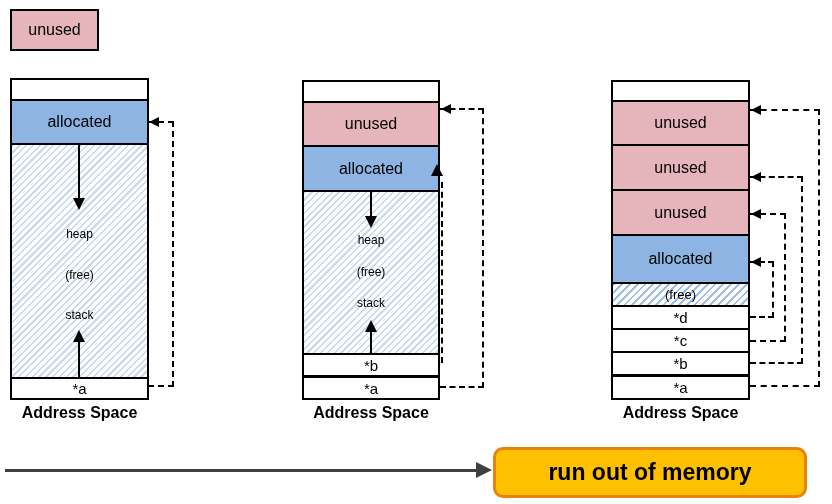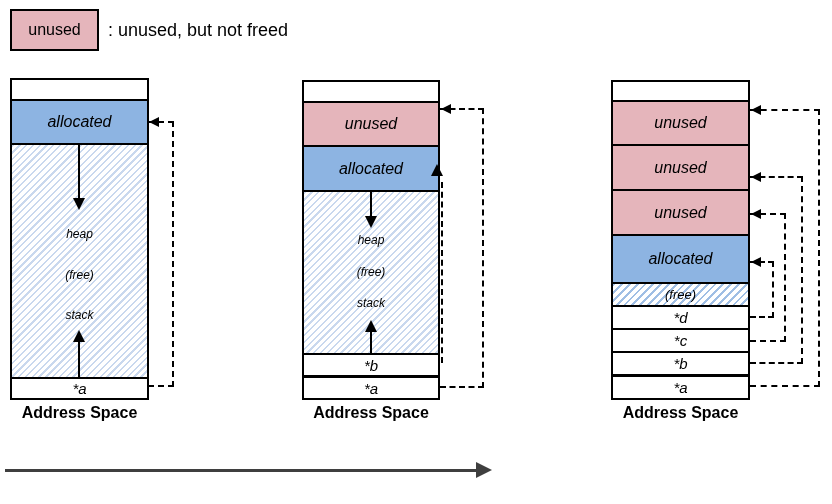--- a/index.html
+++ b/index.html
@@ -11,21 +11,21 @@
                  border:2px solid #000;background:#E5B5BB;display:flex;align-items:center;justify-content:center;
                  font-size:16px;}
   .legend-desc{position:absolute;left:108px;top:9px;height:42px;display:flex;align-items:center;font-size:18px;}
 
   
   .col{position:absolute;box-sizing:border-box;border:2px solid #000;background:#fff;}
   .col1{left:10px;top:78px;width:139px;height:322px;}
   .col2{left:302px;top:80px;width:138px;height:320px;}
   .col3{left:611px;top:80px;width:139px;height:320px;}
   .seg{box-sizing:border-box;position:relative;display:flex;align-items:center;justify-content:center;
-       font-size:16px;font-style:italic;}
+       font-size:16px;}
   .seg + .seg{border-top:2px solid #000;}
   .thicktop{border-top-width:3px !important;}
   .alloc{background:#8DB4E2;}
   .unused{background:#E5B5BB;}
   .hatch{background-image:repeating-linear-gradient(135deg,#C9D8EE 0px,#C9D8EE 1.6px,#ffffff 1.6px,#ffffff 4.8px);}
   .freehatch{background-image:repeating-linear-gradient(135deg,#9FBEE4 0px,#9FBEE4 2px,#ffffff 2px,#ffffff 5.5px);
              font-size:13px;}
   .ptr-row{font-size:15px;}
 
   
@@ -56,21 +56,20 @@
               display:flex;align-items:center;justify-content:center;font-size:23px;font-weight:bold;}
 </style>
 </head>
 <body>
 
 <div class="canvas">
 
   <div class="legend-swatch">
     <span>unused</span>
   </div>
-  <div class="legend-desc">: unused, but not freed</div>
 
   <div class="col col1">
     <div class="seg" style="height:19px"></div>
     <div class="seg alloc" style="height:44px">
       <span>allocated</span>
     </div>
     <div class="seg hatch" style="height:234px">
       <div class="vline" style="left:66px;top:0;height:53px"></div>
       <div class="arr arr-down" style="left:61px;top:53px"></div>
       <div class="hlabel" style="top:80px">heap</div>
@@ -156,14 +155,17 @@
   <div class="arr arr-left" style="left:751px;top:257px"></div>
   <div class="loop" style="left:750px;top:213px;width:36px;height:129px"></div>
   <div class="arr arr-left" style="left:751px;top:209px"></div>
   <div class="loop" style="left:750px;top:176px;width:53px;height:188px"></div>
   <div class="arr arr-left" style="left:751px;top:172px"></div>
   <div class="loop" style="left:750px;top:109px;width:70px;height:278px"></div>
   <div class="arr arr-left" style="left:751px;top:105px"></div>
 
   <div class="bottom-line"></div>
   <div class="bottom-arrowhead"></div>
+  <div class="result-box">
+    <span>run out of memory</span>
+  </div>
 
 </div>
 
 </body></html>

